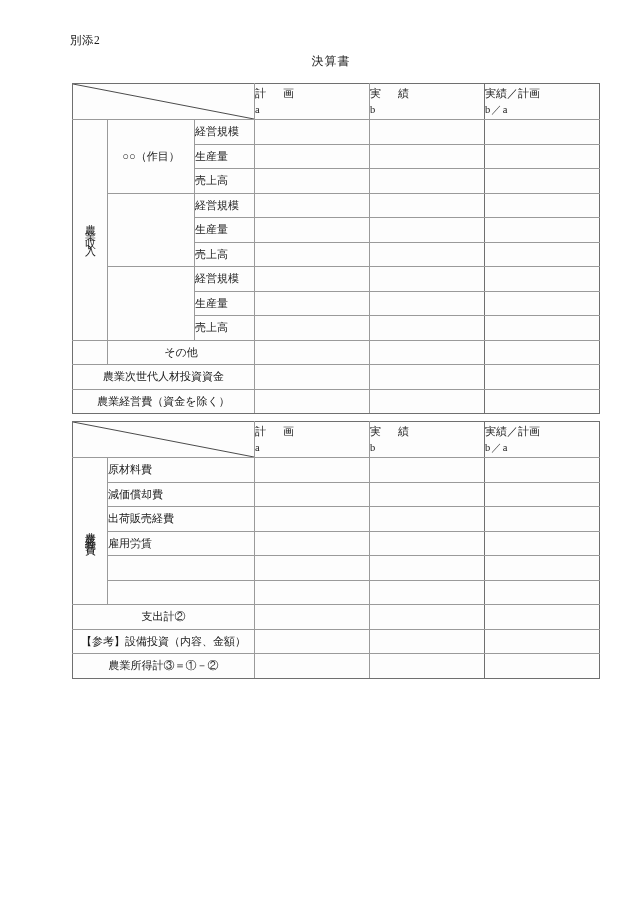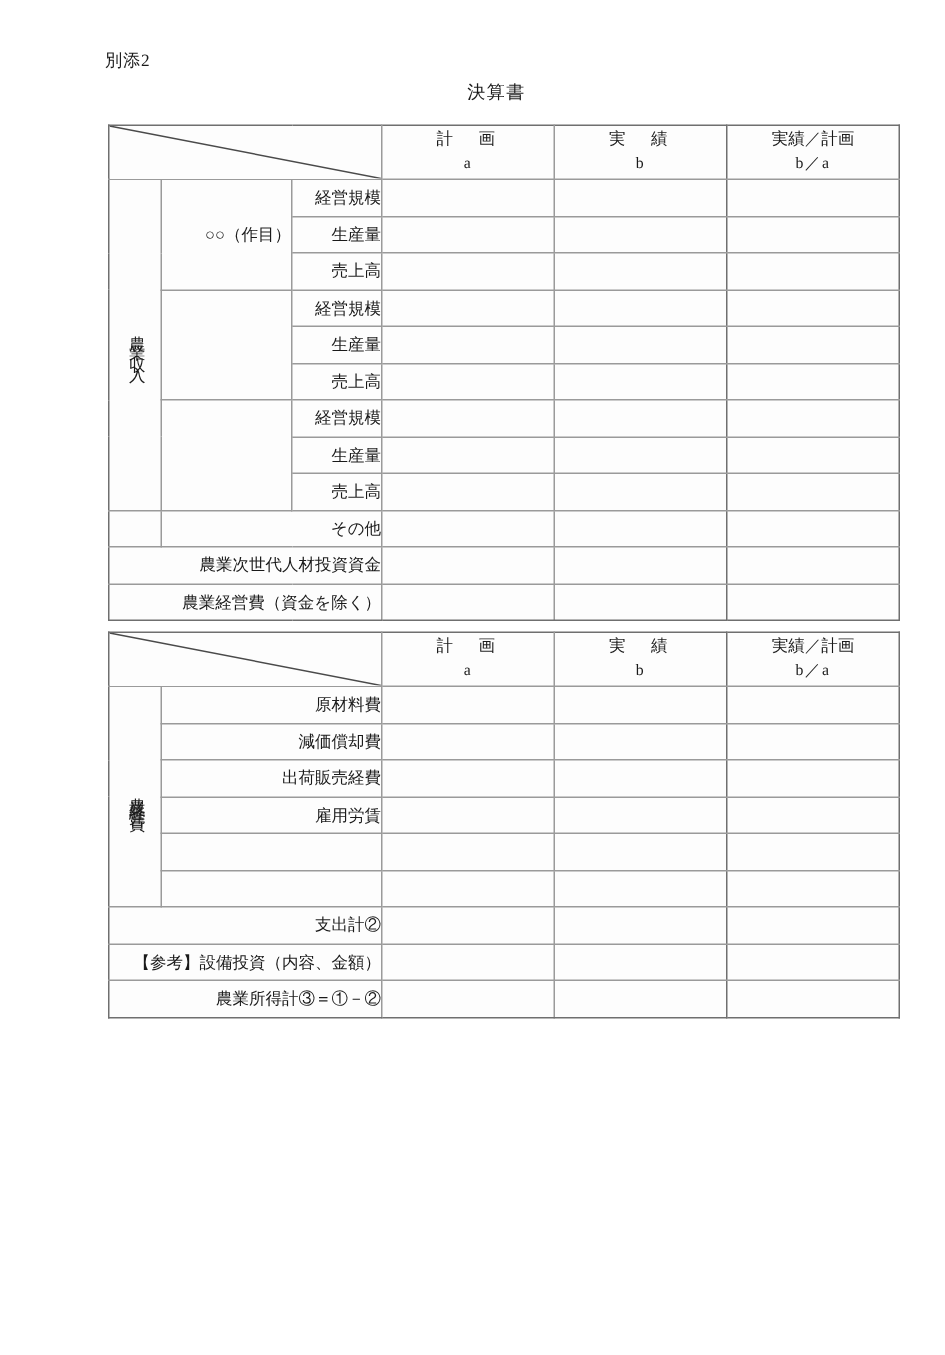--- a/index.html
+++ b/index.html
@@ -73,21 +73,21 @@
   .corner svg {
     position: absolute;
     left: 0; top: 0;
     width: 100%;
     height: 100%;
     display: block;
   }
 
   
   .colhead {
-    text-align: center;
+    text-align: left;
     line-height: 1.45;
     font-size: 11px;
   }
   .colhead .t1 { display: block; letter-spacing: 3px; }
   .colhead .t1.tight { letter-spacing: 0px; }
   .colhead .t2 { display: block; font-size: 10.5px; letter-spacing: 1px; }
 
   
   .vlabel {
     text-align: center;
@@ -95,22 +95,22 @@
   }
   .vlabel span {
     display: inline-block;
     writing-mode: vertical-rl;
     text-orientation: upright;
     letter-spacing: 7px;
     line-height: 1;
   }
   .vlabel.tight span { letter-spacing: 3px; }
 
-  .c-center { text-align: right; }
-  .c-left   { text-align: right; }
+  .c-center { text-align: center; }
+  .c-left   { text-align: left; }
 
   td.rowlabel { height: 23.5px; }
   td.hdrow    { height: 35px; }
 </style>
 </head>
 <body>
 
 <div class="page">
 
   <div class="doc-ref">別添2</div>

